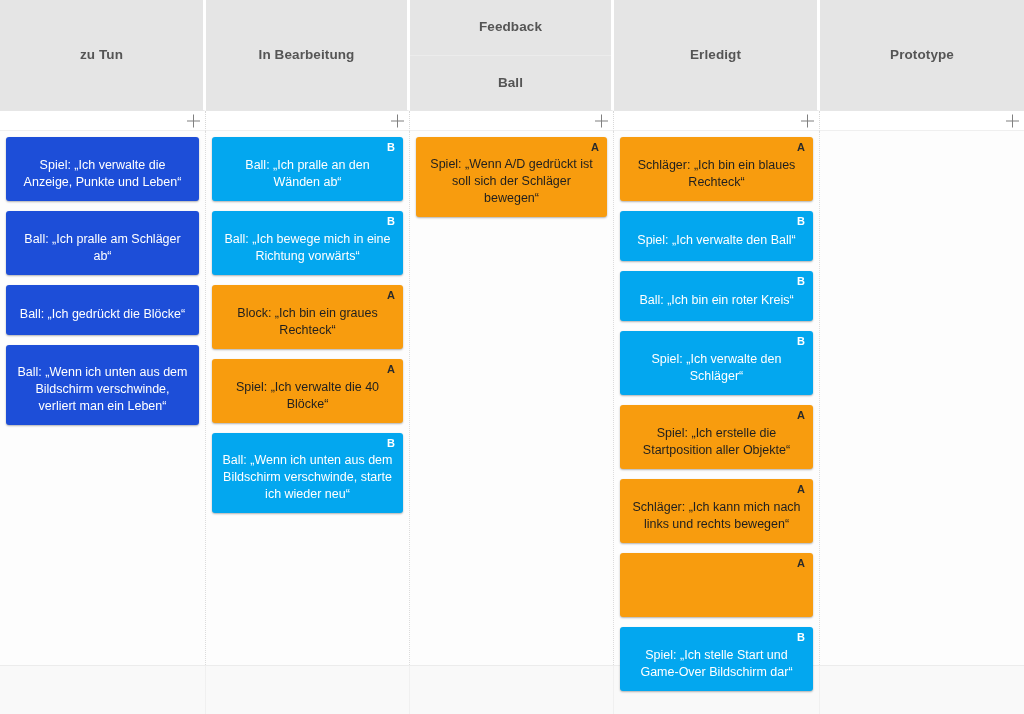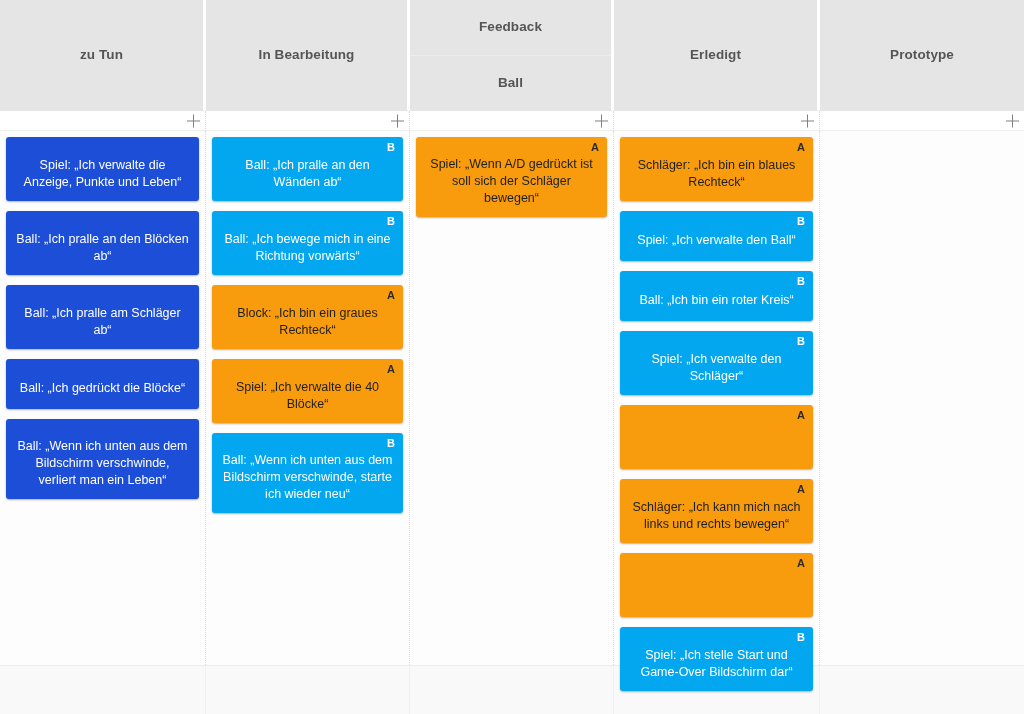--- a/index.html
+++ b/index.html
@@ -236,24 +236,20 @@
     </div>
 
   <div class="lane">
       <div class="lane-col" style="width: 206px;">
         <div class="card card-green h2">
           <div class="card-badge"></div>
           <div class="card-text">Spiel: „Ich verwalte die Anzeige, Punkte und Leben“</div>
         </div>
         <div class="card card-green h2">
           <div class="card-badge"></div>
-          <div class="card-text">Ball: „Ich pralle an den Blöcken ab“</div>
-        </div>
-        <div class="card card-green h2">
-          <div class="card-badge"></div>
           <div class="card-text">Ball: „Ich pralle am Schläger ab“</div>
         </div>
         <div class="card card-green h1">
           <div class="card-badge"></div>
           <div class="card-text">Ball: „Ich gedrückt die Blöcke“</div>
         </div>
         <div class="card card-green h3">
           <div class="card-badge"></div>
           <div class="card-text">Ball: „Wenn ich unten aus dem Bildschirm verschwinde, verliert man ein Leben“</div>
         </div>
@@ -298,20 +294,21 @@
         <div class="card card-blue h1">
           <div class="card-badge">B</div>
           <div class="card-text">Ball: „Ich bin ein roter Kreis“</div>
         </div>
         <div class="card card-blue h2">
           <div class="card-badge">B</div>
           <div class="card-text">Spiel: „Ich verwalte den Schläger“</div>
         </div>
         <div class="card card-orange h2">
           <div class="card-badge">A</div>
+          <div class="card-text">Spiel: „Ich erstelle die Startposition aller Objekte“</div>
         </div>
         <div class="card card-orange h2">
           <div class="card-badge">A</div>
           <div class="card-text">Schläger: „Ich kann mich nach links und rechts bewegen“</div>
         </div>
         <div class="card card-orange h2">
           <div class="card-badge">A</div>
         </div>
         <div class="card card-blue h2 overflow">
           <div class="card-badge">B</div>

